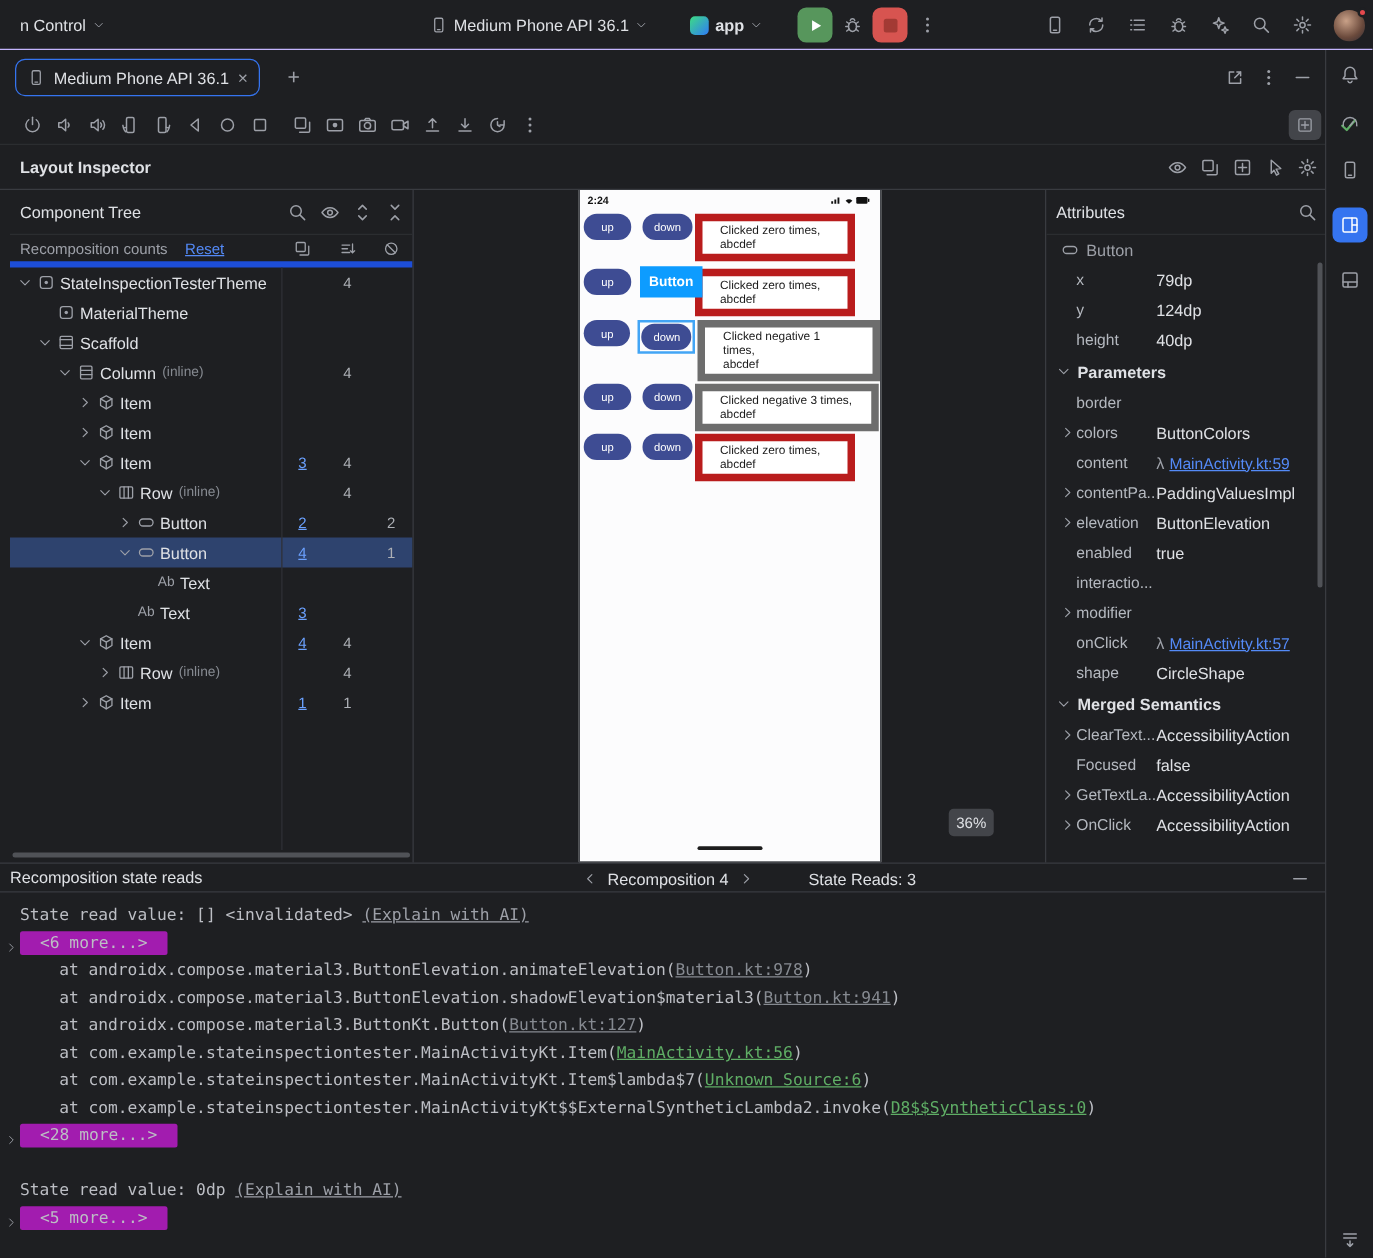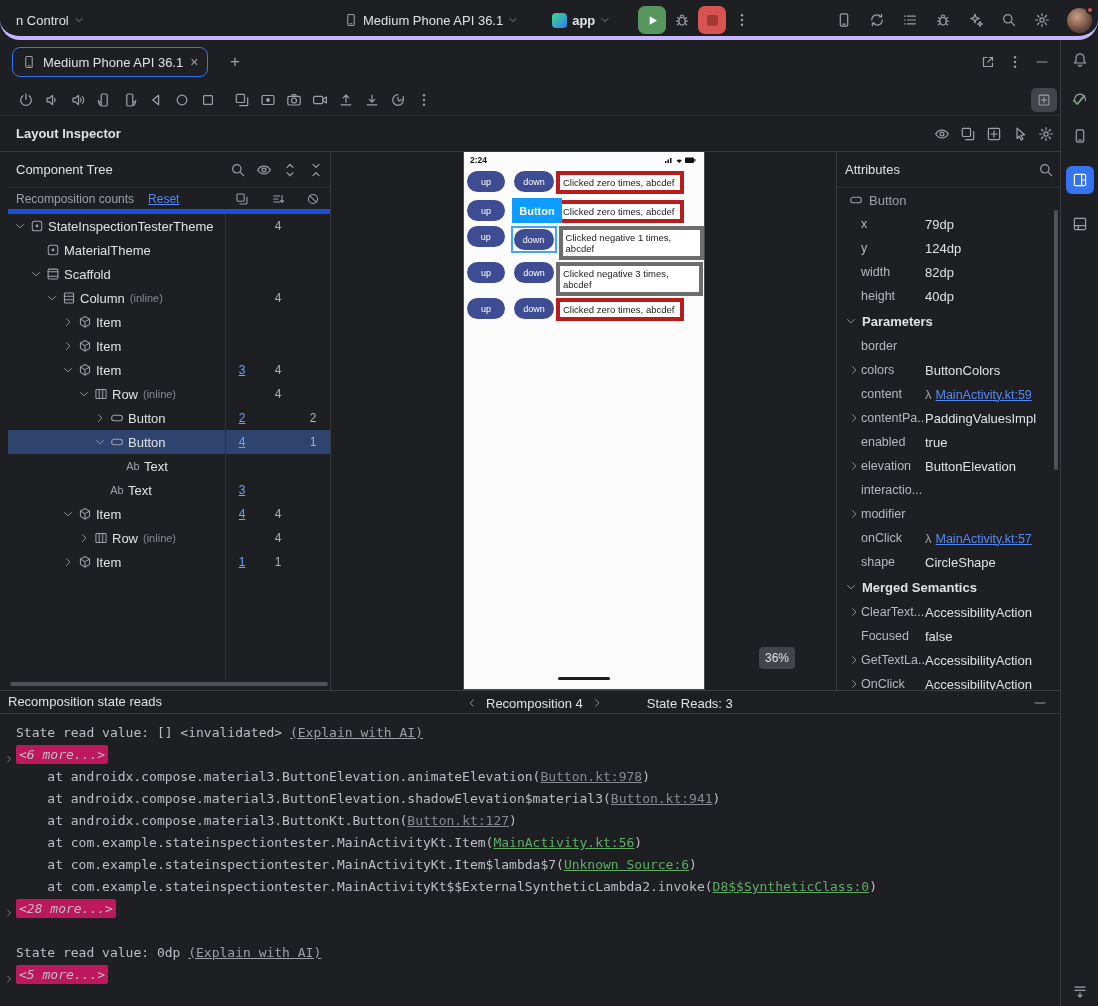--- a/index.html
+++ b/index.html
@@ -9,21 +9,21 @@
     font-family:"Liberation Sans", sans-serif; font-size:13px; overflow:hidden;
   }
   .abs { position:absolute; }
   .ic { display:inline-flex; width:16px; height:16px; color:#9da0a8; align-items:center; justify-content:center; flex:0 0 auto; }
   .ic svg { width:100%; height:100%; }
   .ic10 { width:10px; height:10px; }
   .ic12 { width:12px; height:12px; }
   .ic14 { width:14px; height:14px; }
 
   
-  #toolbar { left:0; top:0; width:1098px; height:40px; border-bottom:4px solid #c4b5fd;border-radius:20px; }
+  #toolbar { left:0; top:0; width:1098px; height:40px; border-bottom:1px solid #c4b5fd; }
   .tb-left { position:absolute; left:10px; top:0; height:40px; display:flex; align-items:center; }
   .tb-center { position:absolute; left:338px; top:0; height:40px; display:flex; align-items:center; gap:8px; }
   .tb-right { position:absolute; right:6px; top:0; height:40px; display:flex; align-items:center; gap:17px; }
   .tb-widget { display:flex; align-items:center; gap:5px; padding:4px 6px; border-radius:6px; cursor:default; }
   .run-btn { width:28px; height:28px; border-radius:7px; background:#57965c; display:flex; align-items:center; justify-content:center; }
   .stop-btn { width:28px; height:28px; border-radius:7px; background:#d75450; display:flex; align-items:center; justify-content:center; }
   .stop-inner { width:11px; height:11px; background:#a33a34; border-radius:2px; }
   .app-ic { width:15px; height:15px; border-radius:4px; background:linear-gradient(135deg,#3ddc84,#2f7bf5); }
   .avatar { position:relative; width:25px; height:25px; border-radius:50%; background:radial-gradient(circle at 40% 35%, #c9a188, #6b4a3c 60%, #2e2a33); }
   .avatar .dot { position:absolute; right:-2px; top:-2px; width:8px; height:8px; border-radius:50%; background:#e5484d; border:2px solid #1e1f22; }
@@ -75,21 +75,21 @@
   #phone { position:absolute; left:132px; top:0; width:242px; height:538px; background:#fcfcfd; border:1px solid #46484d; border-top:none; }
   .statusbar { height:16px; display:flex; align-items:center; justify-content:space-between; padding:0 6px; }
   .statusbar .time { font-size:8.5px; font-weight:700; color:#111; }
   .prow { position:relative; display:flex; align-items:flex-start; padding-left:2px; }
   .pill { height:21px; border-radius:10.5px; background:#3e4c93; color:#fff; font-size:9px;
     display:flex; align-items:center; justify-content:center; }
   .pill.up { width:38px; margin-left:1px; }
   .pill.down { width:40px; margin-left:9px; }
   .sel-wrap { border:2px solid #42a5f5; padding:1px; margin-left:6px; }
   .sel-wrap .pill.down { margin-left:0; }
-  .tbox { margin-left:2px; background:#fff; border:4px solid #b91c1c; font-size:9.5px; line-height:11px; color:#1b1b1b; padding:2px 3px; width:128px; }
+  .tbox { margin-left:2px; background:#fff; border:6px solid #b91c1c; font-size:9.5px; line-height:11px; color:#1b1b1b; padding:2px 14px; width:128px; }
   .tbox.wide { width:147px; border-color:#6d6d6d; }
   .overlay-label { position:absolute; left:48px; top:-2px; width:50px; height:25px; background:#0d9cff; color:#fff;
     font-weight:700; font-size:11px; display:flex; align-items:center; justify-content:center; z-index:2; }
   .gesture-bar { position:absolute; left:50%; transform:translateX(-50%); bottom:9px; width:52px; height:3.5px; background:#1d1d1d; border-radius:2px; }
   .zoom-badge { position:absolute; right:41px; bottom:21px; background:#43454a; color:#dfe1e5; font-size:12px; padding:4px 6px; border-radius:4px; }
 
   
   #attrpanel { left:836px; top:152px; width:224px; height:538px; border-left:1px solid #393b40; overflow:hidden; }
   .attr-component { height:24px; display:flex; align-items:center; gap:6px; padding-left:12px; color:#9da0a8; }
   .attr-row { height:24px; display:flex; align-items:center; padding-left:10px; }
@@ -105,21 +105,21 @@
   #bottomheader { left:0; top:690px; width:1060px; height:24px; border-top:1px solid #393b40; border-bottom:1px solid #393b40; }
   .bh-title { position:absolute; left:8px; top:3px; font-size:13px; }
   .bh-center { position:absolute; left:466px; top:0; height:24px; display:flex; align-items:center; gap:8px; }
   .bh-reads { margin-left:36px; }
   .bh-min { position:absolute; right:12px; top:4px; }
 
   
   #console { left:0; top:714px; width:1060px; height:292px; padding:8px 0 0 16px;
     font-family:"DejaVu Sans Mono","Liberation Mono",monospace; font-size:13px; color:#bcbec4; }
   .console-line { position:relative; height:22px; line-height:22px; white-space:pre; }
-  .chip { background:#be185d; padding:2px 3px; border-radius:2px;font-style:italic; }
+  .chip { background:#a21caf; padding:2px 16px; border-radius:2px; }
   .gutter { position:absolute; left:-12px; top:5px; color:#6f737a; }
   .ai-link { color:#9da0a8; text-decoration:underline; }
   .gray-link { color:#868a91; text-decoration:underline; }
   .green-link { color:#5fad65; text-decoration:underline; }
 
   
   #rightstrip { left:1060px; top:40px; width:38px; height:966px; border-left:1px solid #393b40;
     display:flex; flex-direction:column; align-items:center; padding:12px 0 6px 0; gap:22px; }
   .strip-active { width:28px; height:28px; border-radius:6px; background:#3574f0; display:flex; align-items:center; justify-content:center; color:#fff; }
   .strip-bottom { margin-top:auto; }
@@ -895,25 +895,20 @@
         <span class="akey">x</span>
         <span class="aval"><span>79dp</span></span>
       </div>
       <div class="attr-row">
         <span class="exp"></span>
         <span class="akey">y</span>
         <span class="aval"><span>124dp</span></span>
       </div>
       <div class="attr-row">
         <span class="exp"></span>
-        <span class="akey">width</span>
-        <span class="aval"><span>82dp</span></span>
-      </div>
-      <div class="attr-row">
-        <span class="exp"></span>
         <span class="akey">height</span>
         <span class="aval"><span>40dp</span></span>
       </div>
       <div class="attr-section">
         <i class="ic ic12">
           <svg viewBox="0 0 16 16" fill="none" stroke="currentColor" stroke-width="1.2" stroke-linecap="round" stroke-linejoin="round">
             <path d="M3.5 6l4.5 4.5L12.5 6"></path>
           </svg>
         </i>
         <span>Parameters</span>
@@ -944,34 +939,34 @@
           <i class="ic ic12">
             <svg viewBox="0 0 16 16" fill="none" stroke="currentColor" stroke-width="1.2" stroke-linecap="round" stroke-linejoin="round">
               <path d="M6 3.5L10.5 8 6 12.5"></path>
             </svg>
           </i>
         </span>
         <span class="akey">contentPa...</span>
         <span class="aval"><span>PaddingValuesImpl</span></span>
       </div>
       <div class="attr-row">
+        <span class="exp">
+          <i class="ic ic12">
+            <svg viewBox="0 0 16 16" fill="none" stroke="currentColor" stroke-width="1.2" stroke-linecap="round" stroke-linejoin="round">
+              <path d="M6 3.5L10.5 8 6 12.5"></path>
+            </svg>
+          </i>
+        </span>
+        <span class="akey">elevation</span>
+        <span class="aval"><span>ButtonElevation</span></span>
+      </div>
+      <div class="attr-row">
         <span class="exp"></span>
         <span class="akey">enabled</span>
         <span class="aval"><span>true</span></span>
-      </div>
-      <div class="attr-row">
-        <span class="exp">
-          <i class="ic ic12">
-            <svg viewBox="0 0 16 16" fill="none" stroke="currentColor" stroke-width="1.2" stroke-linecap="round" stroke-linejoin="round">
-              <path d="M6 3.5L10.5 8 6 12.5"></path>
-            </svg>
-          </i>
-        </span>
-        <span class="akey">elevation</span>
-        <span class="aval"><span>ButtonElevation</span></span>
       </div>
       <div class="attr-row">
         <span class="exp"></span>
         <span class="akey">interactio...</span>
         <span class="aval"></span>
       </div>
       <div class="attr-row">
         <span class="exp">
           <i class="ic ic12">
             <svg viewBox="0 0 16 16" fill="none" stroke="currentColor" stroke-width="1.2" stroke-linecap="round" stroke-linejoin="round">

